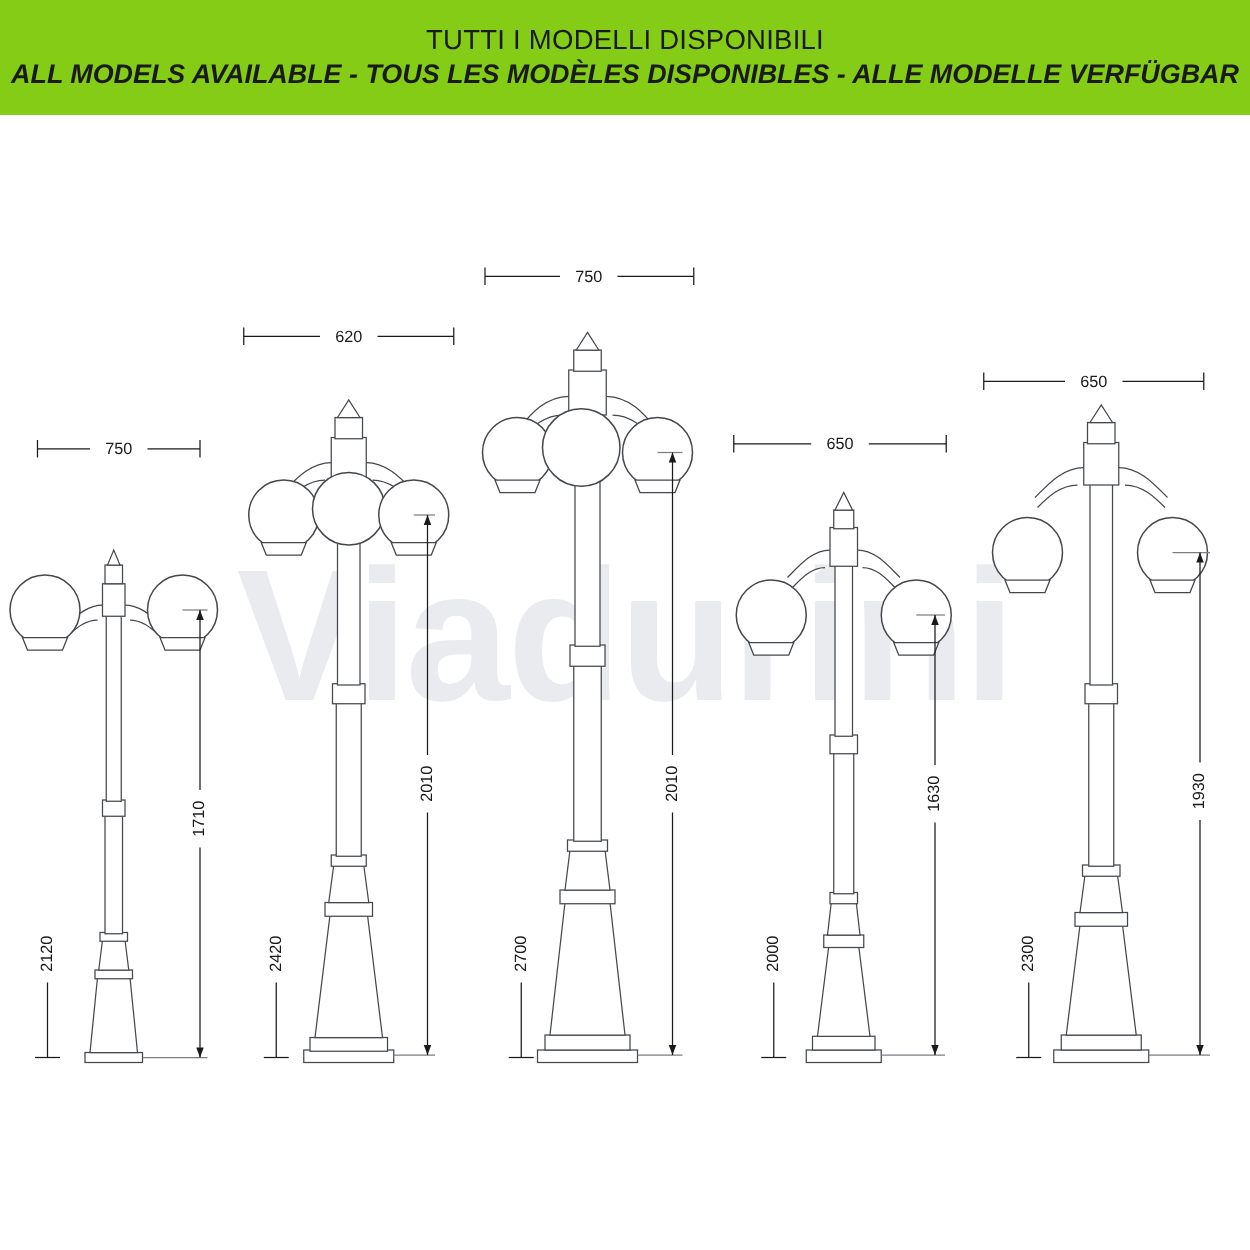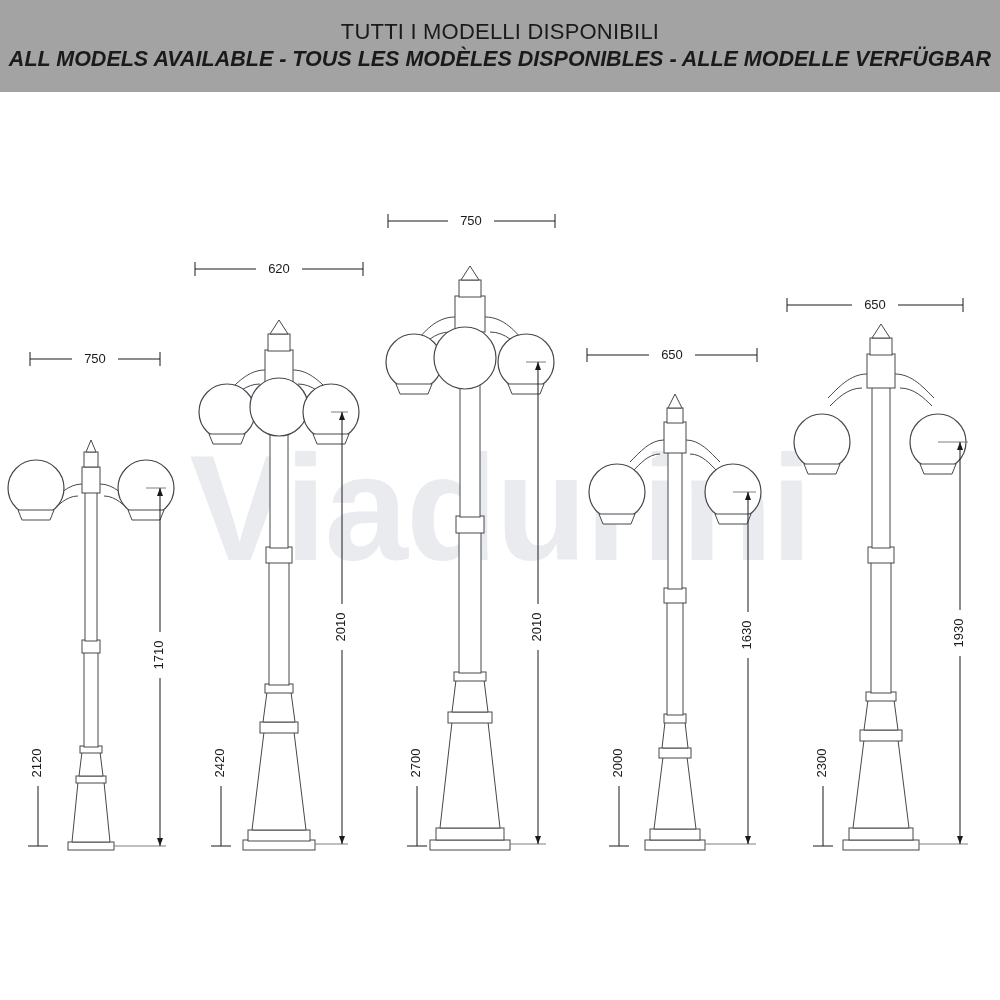--- a/index.html
+++ b/index.html
@@ -12,21 +12,21 @@
     background: #ffffff;
     font-family: "Liberation Sans", sans-serif;
     overflow: hidden;
     position: relative;
   }
   .banner {
     position: absolute;
     left: 0; top: 0;
     width: 1000px;
     height: 92px;
-    background: #a3a3a3;
+    background: #84cc16;
     box-sizing: border-box;
     display: flex;
     flex-direction: column;
     align-items: center;
     justify-content: center;
   }
   .banner-line1 {
     font-size: 22px;
     color: #1a1a1a;
     letter-spacing: 0.2px;

